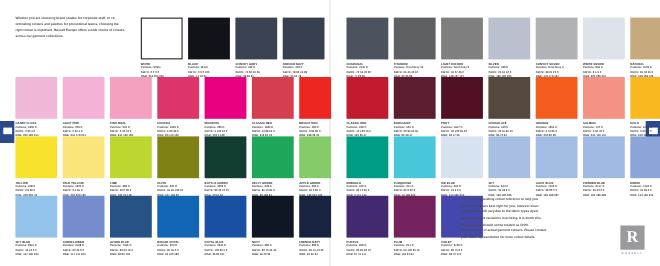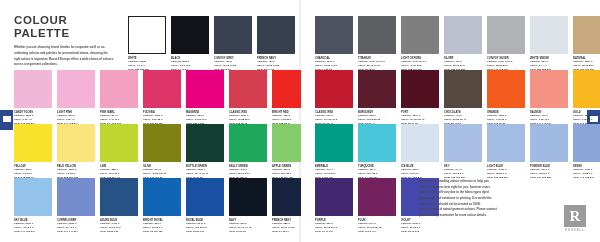--- a/index.html
+++ b/index.html
@@ -88,21 +88,20 @@
 
 <div class="spread">
 
   <div class="page page-left">
 
     <div class="tab tab-left">
       <span class="tab-mark"></span>
     </div>
 
     <div class="intro">
-      <h1 class="intro-title">COLOUR PALETTE</h1>
       <p class="intro-body">Whether you are choosing brand shades for corporate staff, or co-ordinating colours and palettes for promotional teams, choosing the right colour is important. Russell Europe offers a wide choice of colours across our garment collections.</p>
     </div>
 
     <div class="row row-1 row-left" id="r1l" style="left:128px;">
         <div class="cell">
           <div class="swatch outlined" style="background: rgb(255, 255, 255);"></div>
           <div class="cap">
             <p class="cap-name">WHITE</p>
             <p class="cap-spec">Pantone: White<br>CMYK: 0 0 0 0<br>RGB: 255 255 255</p>
           </div>

